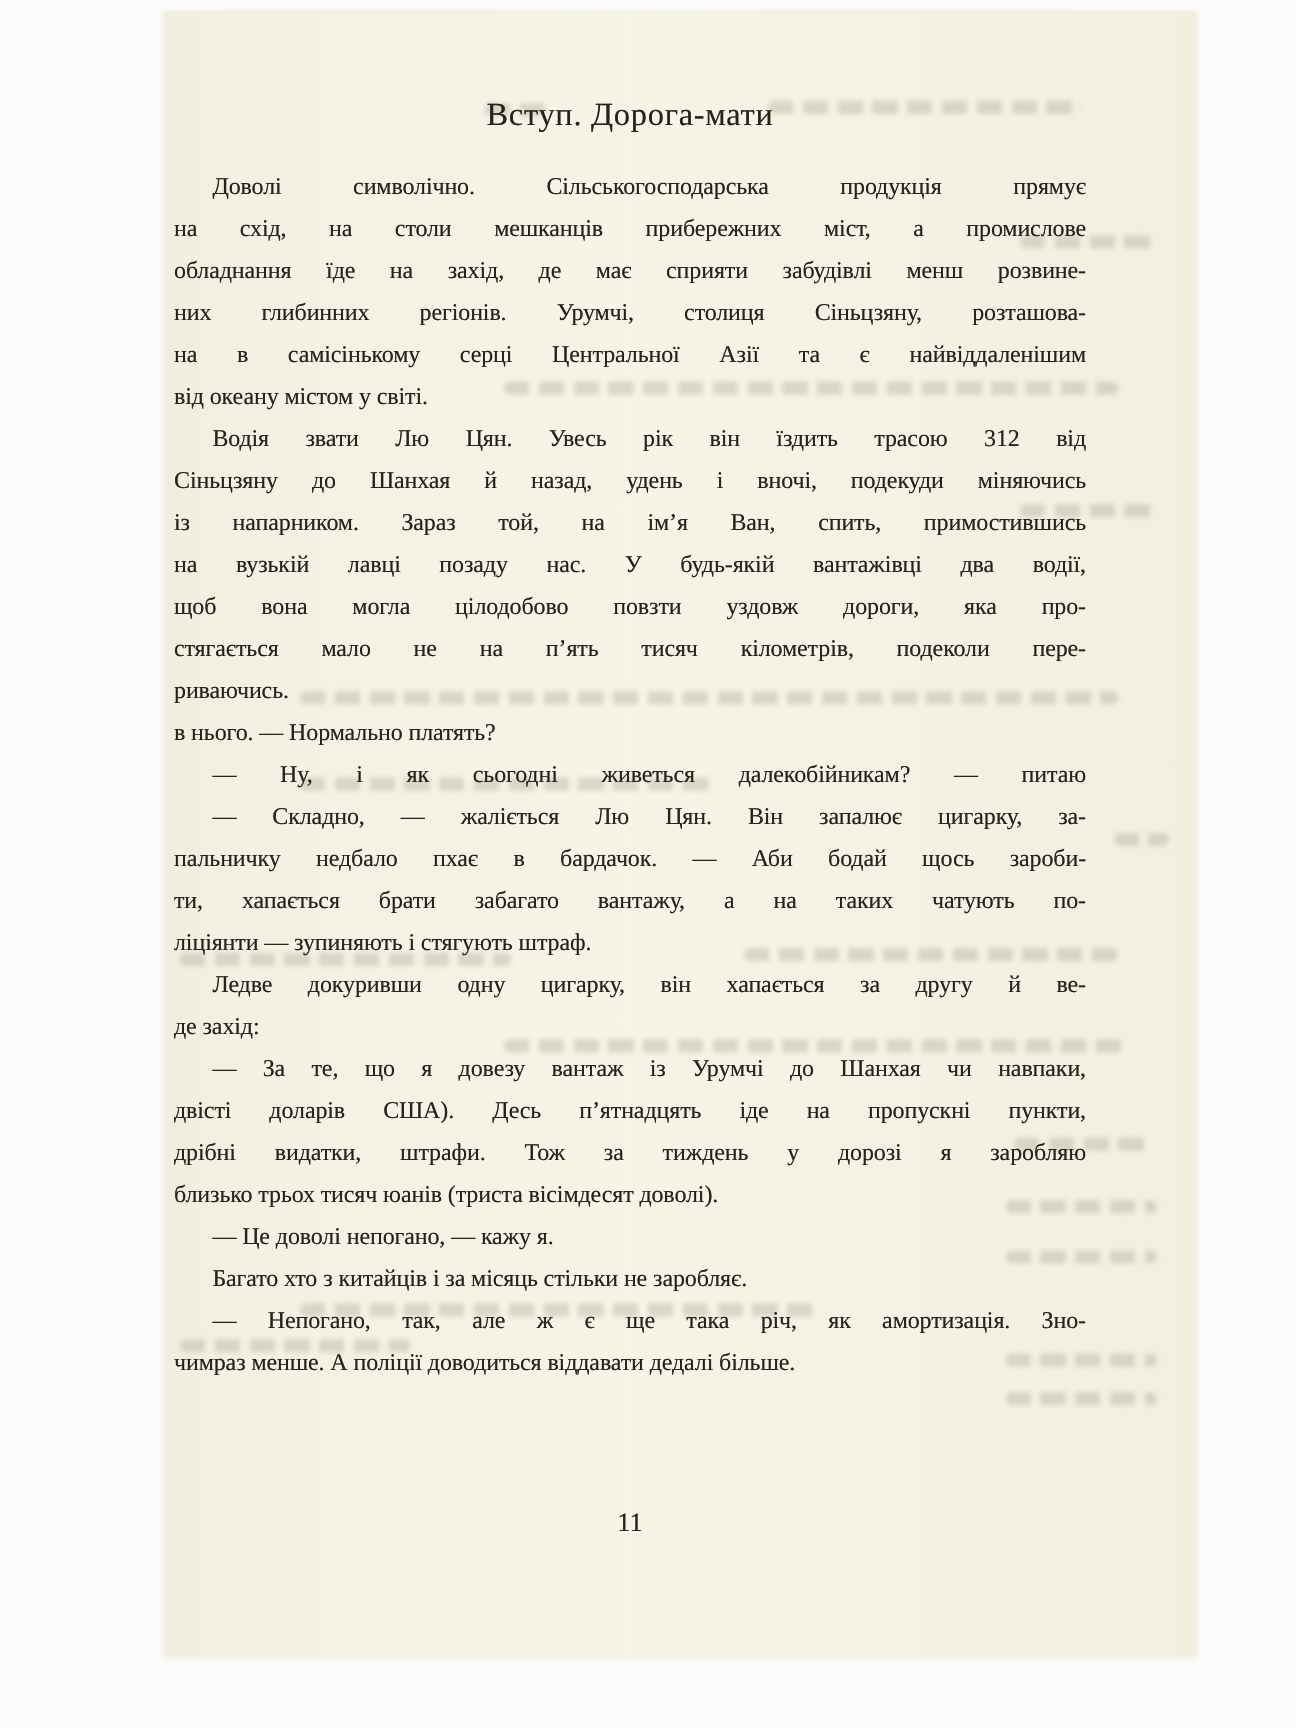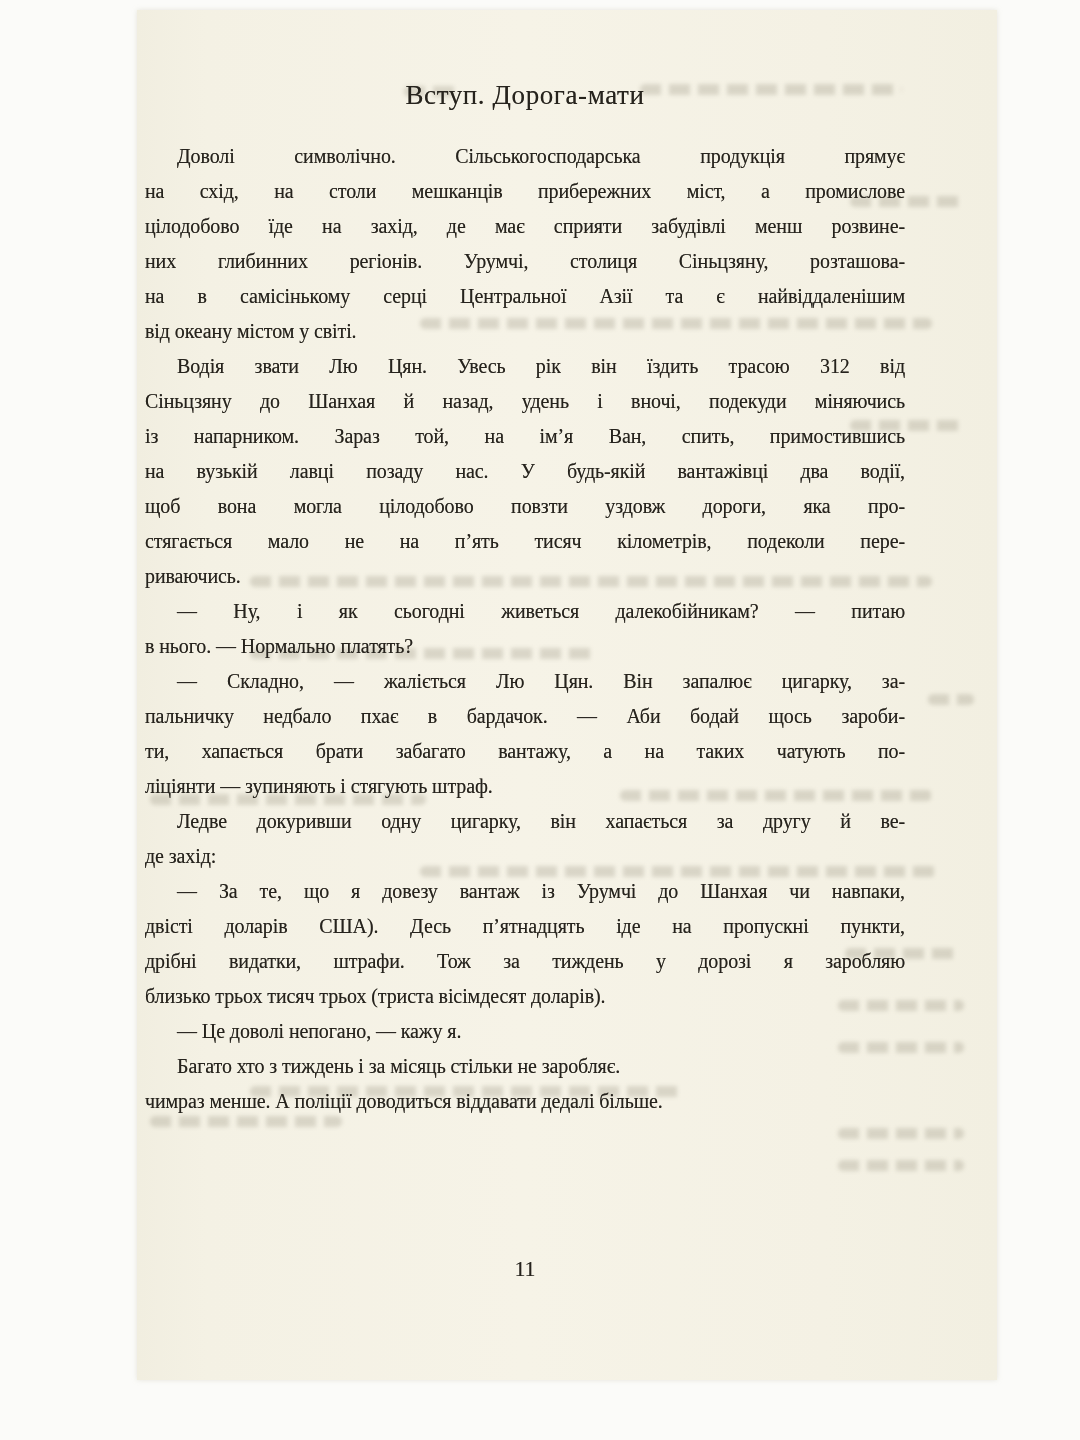--- a/index.html
+++ b/index.html
@@ -88,41 +88,42 @@
   <div class="ghost" style="left:13px;  top:1106px; width:192px;"></div>
   <div class="ghost" style="left:701px; top:1118px; width:126px;"></div>
   <div class="ghost" style="left:701px; top:1150px; width:126px;"></div>
 </div>
 
 <div class="running-head">Вступ. Дорога-мати</div>
 
 <div class="text-block" id="text-block">
     <div class="line first">Доволі символічно. Сільськогосподарська продукція прямує</div>
     <div class="line">на схід, на столи мешканців прибережних міст, а промислове</div>
-    <div class="line">цілодобово їде на захід, де має сприяти забудівлі менш розвине-</div>
+    <div class="line">обладнання їде на захід, де має сприяти забудівлі менш розвине-</div>
     <div class="line">них глибинних регіонів. Урумчі, столиця Сіньцзяну, розташова-</div>
     <div class="line">на в самісінькому серці Центральної Азії та є найвіддаленішим</div>
     <div class="line last">від океану містом у світі.</div>
     <div class="line first">Водія звати Лю Цян. Увесь рік він їздить трасою 312 від</div>
     <div class="line">Сіньцзяну до Шанхая й назад, удень і вночі, подекуди міняючись</div>
     <div class="line">із напарником. Зараз той, на ім’я Ван, спить, примостившись</div>
     <div class="line">на вузькій лавці позаду нас. У будь-якій вантажівці два водії,</div>
     <div class="line">щоб вона могла цілодобово повзти уздовж дороги, яка про-</div>
     <div class="line">стягається мало не на п’ять тисяч кілометрів, подеколи пере-</div>
     <div class="line last">риваючись.</div>
+    <div class="line last">в нього. — Нормально платять?</div>
     <div class="line first">— Ну, і як сьогодні живеться далекобійникам? — питаю</div>
-    <div class="line last">в нього. — Нормально платять?</div>
     <div class="line first">— Складно, — жаліється Лю Цян. Він запалює цигарку, за-</div>
     <div class="line">пальничку недбало пхає в бардачок. — Аби бодай щось зароби-</div>
     <div class="line">ти, хапається брати забагато вантажу, а на таких чатують по-</div>
     <div class="line last">ліціянти — зупиняють і стягують штраф.</div>
     <div class="line first">Ледве докуривши одну цигарку, він хапається за другу й ве-</div>
     <div class="line last">де захід:</div>
     <div class="line first">— За те, що я довезу вантаж із Урумчі до Шанхая чи навпаки,</div>
     <div class="line">двісті доларів США). Десь п’ятнадцять іде на пропускні пункти,</div>
     <div class="line">дрібні видатки, штрафи. Тож за тиждень у дорозі я заробляю</div>
-    <div class="line last">близько трьох тисяч трьох (триста вісімдесят доларів).</div>
+    <div class="line last">близько трьох тисяч юанів (триста вісімдесят доволі).</div>
     <div class="line first last">— Це доволі непогано, — кажу я.</div>
-    <div class="line first last">Багато хто з тиждень і за місяць стільки не заробляє.</div>
+    <div class="line first last">Багато хто з китайців і за місяць стільки не заробляє.</div>
+    <div class="line first">— Непогано, так, але ж є ще така річ, як амортизація. Зно-</div>
     <div class="line last">чимраз менше. А поліції доводиться віддавати дедалі більше.</div>
   </div>
 
 <div class="page-number">11</div>
 
 </body></html>

